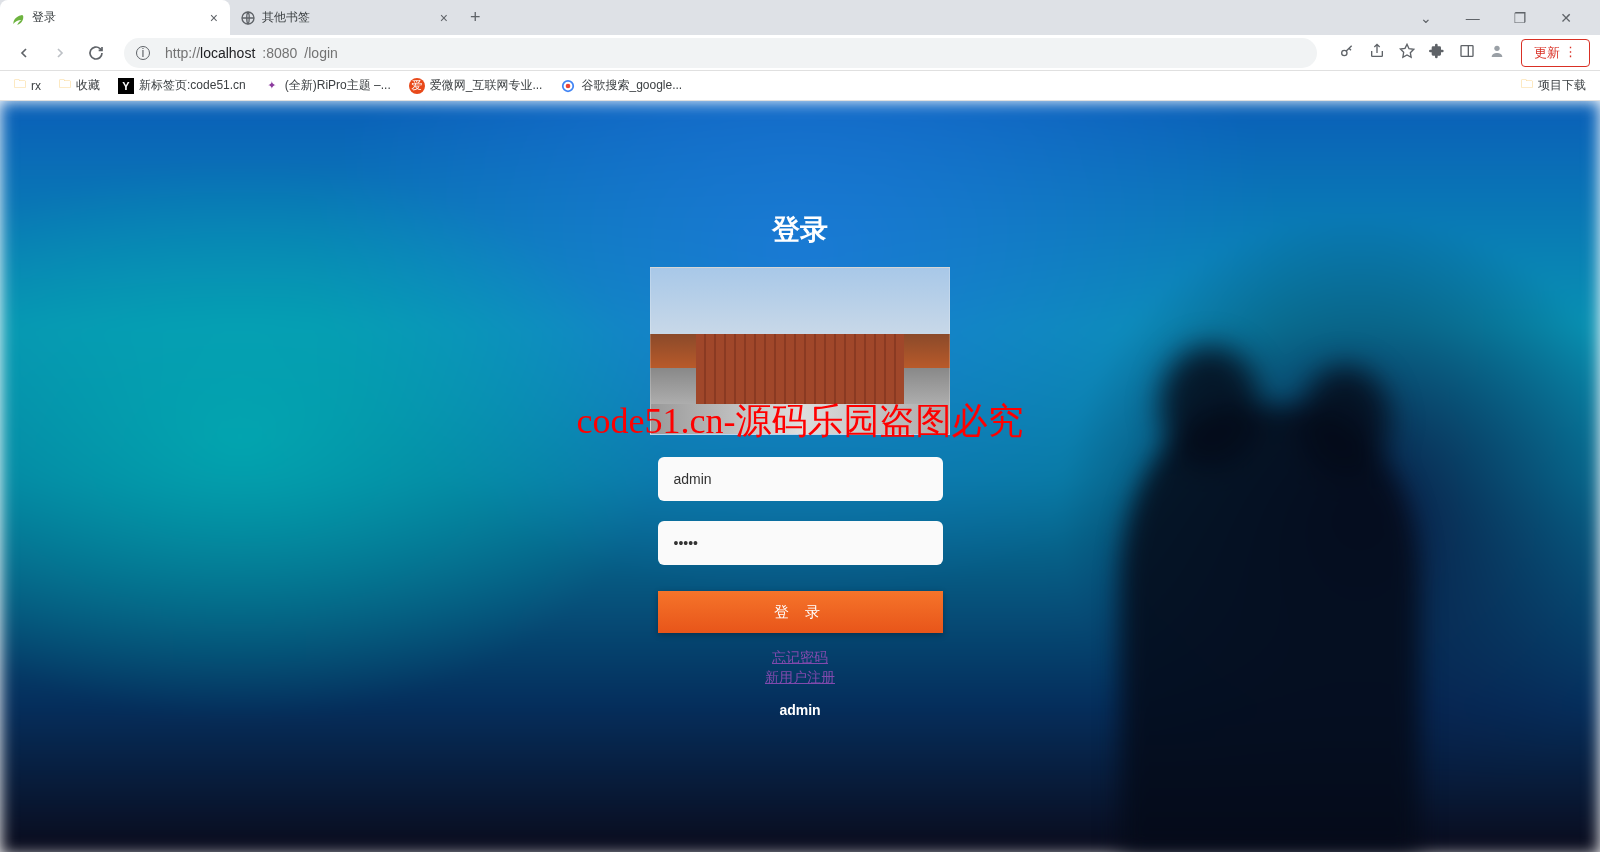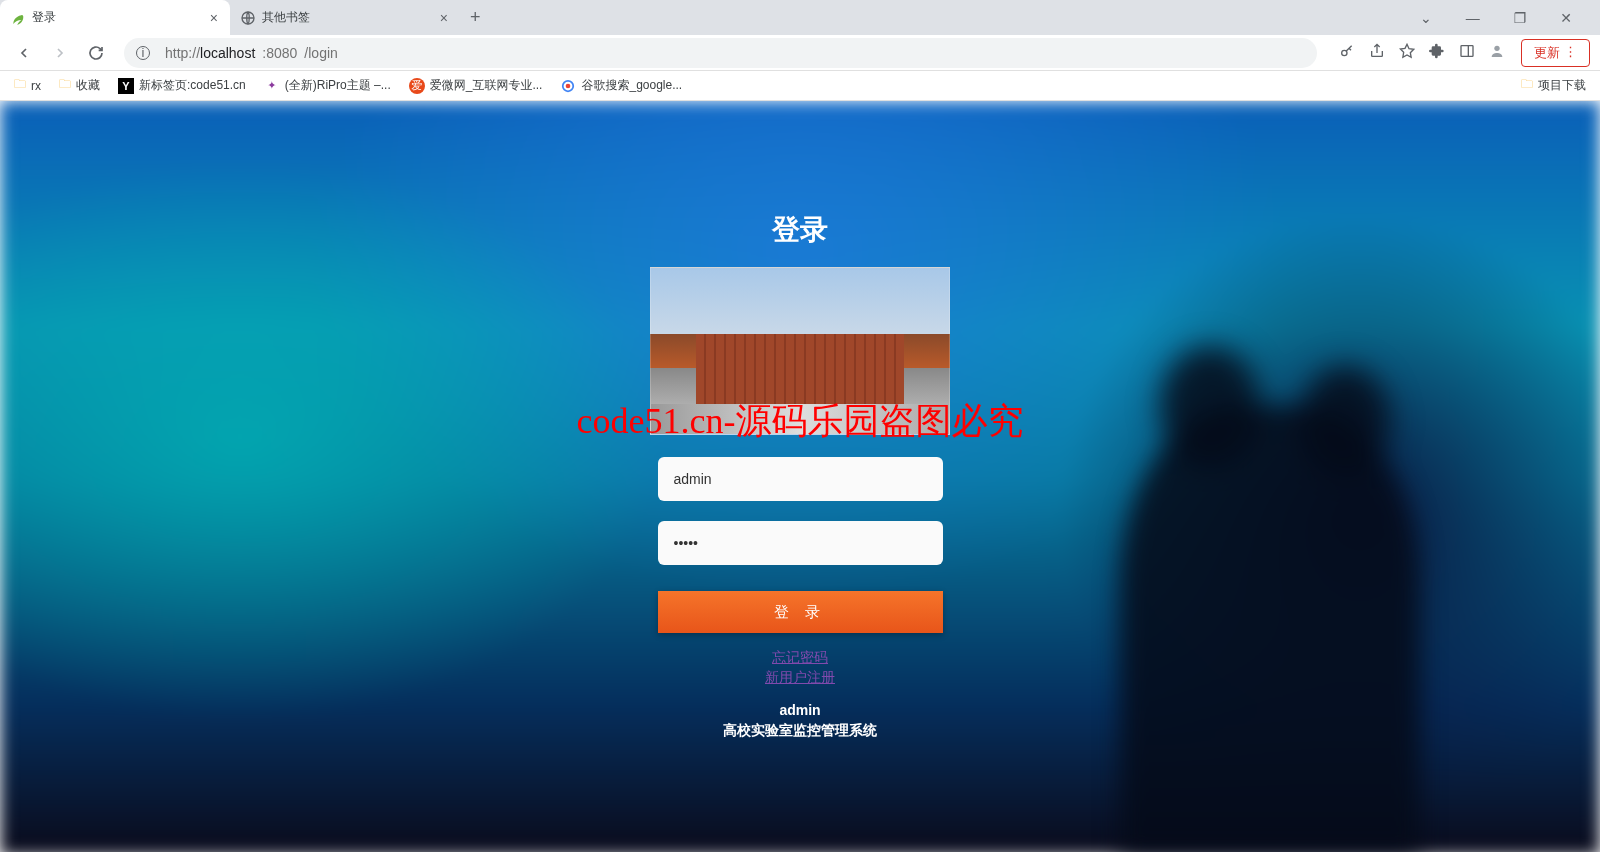--- a/index.html
+++ b/index.html
@@ -199,16 +199,15 @@
   <div class="login-container">
     <div class="login-title">登录</div>
     <div class="hero-image"></div>
     <input type="text" class="form-input" value="admin" style="">
     <input type="password" class="form-input" value="•••••" style="">
     <button class="login-button">登 录</button>
     <a class="link-row">忘记密码</a>
     <a class="link-row">新用户注册</a>
     <div class="footer-text">
       <div>admin</div>
-      <div>高校实验室监控管理系统</div>
     </div>
   </div>
 </div>
 
 </body></html>

